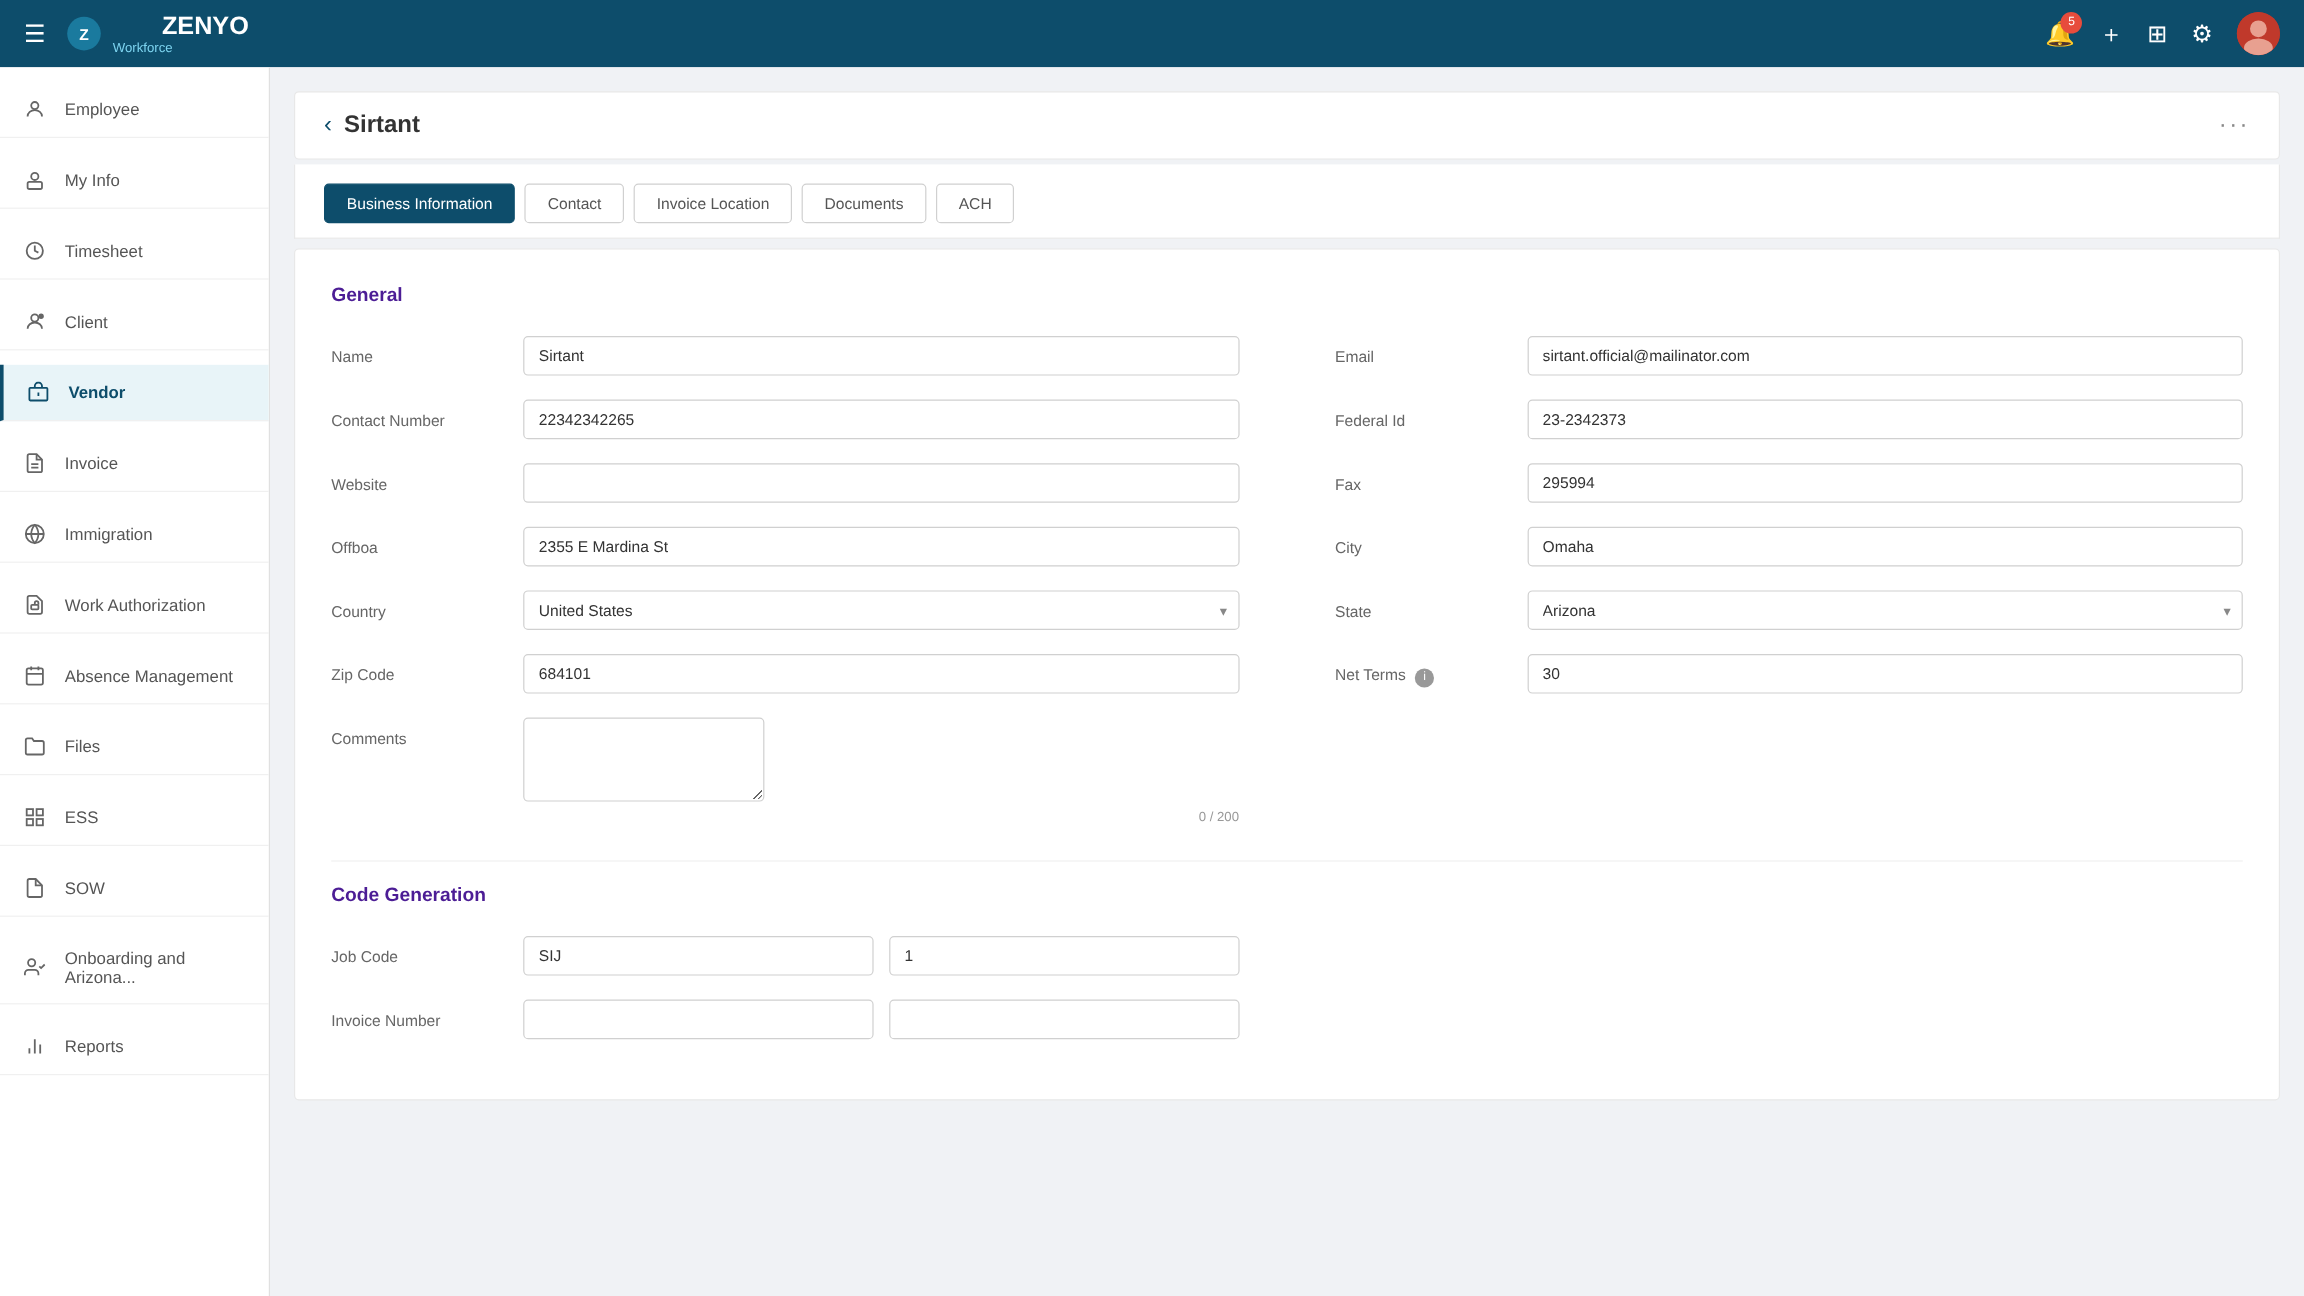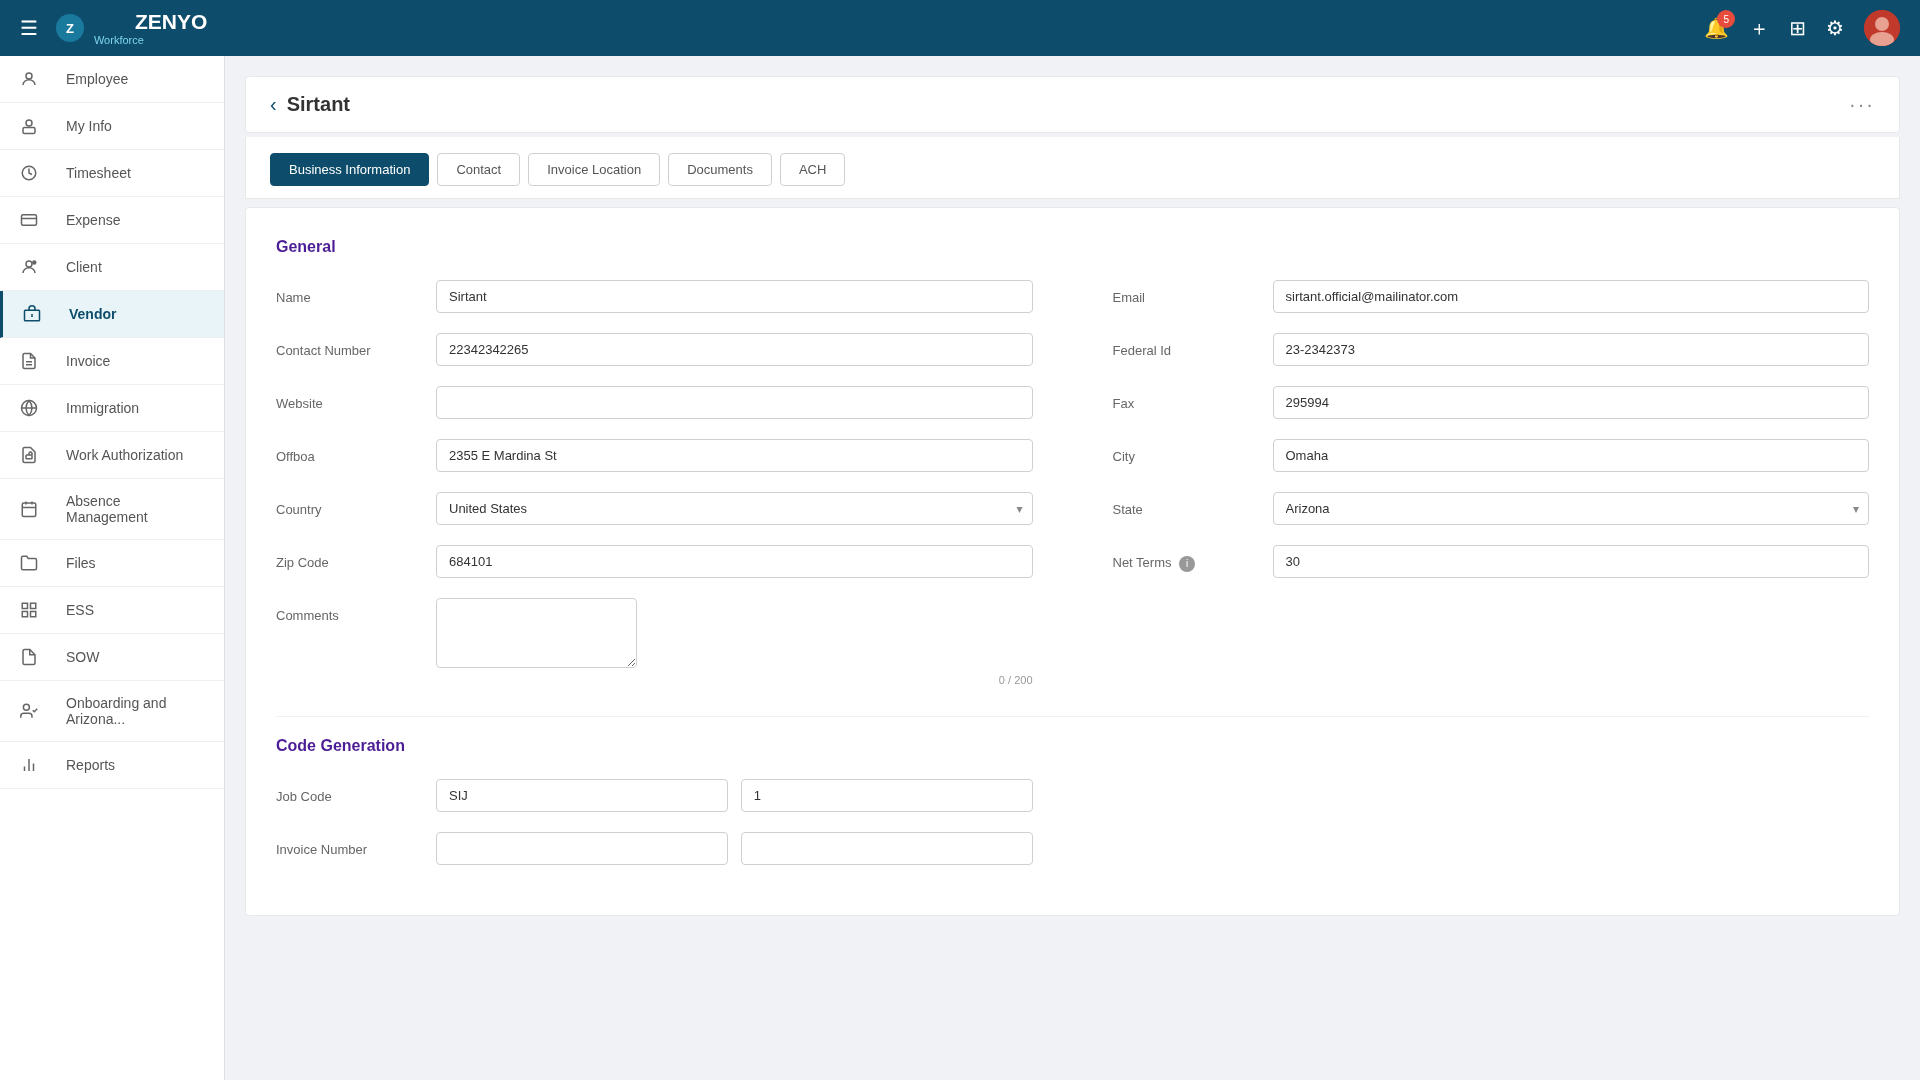--- a/index.html
+++ b/index.html
@@ -35,27 +35,28 @@
       background: #fff;
       border-right: 1px solid #e0e0e0;
       display: flex;
       flex-direction: column;
       overflow-y: auto;
       flex-shrink: 0;
     }
     .sidebar-item {
       display: flex;
       align-items: center;
-      gap: 28px;
+      gap: 16px;
       padding: 14px 20px;
       cursor: pointer;
       color: #555;
       font-size: 14px;
       border-bottom: 1px solid #f0f0f0;
       transition: background 0.2s;
+      margin-top: 12px;
     }
     .sidebar-item.active {
       background: #e8f4f8;
       color: #0d4d6b;
       font-weight: 600;
       border-left: 3px solid #0d4d6b;
     }
     .sidebar-item svg { flex-shrink: 0; }
 
     
@@ -253,27 +254,20 @@
     </div>
 
     <div class="sidebar-item">
       <svg width="18" height="18" viewBox="0 0 24 24" fill="none" stroke="#666" stroke-width="2">
           <circle cx="12" cy="12" r="9"></circle>
           <polyline points="12 6 12 12 16 14"></polyline>
         </svg>
       <span>Timesheet</span>
     </div>
 
-    <div class="sidebar-item">
-      <svg width="18" height="18" viewBox="0 0 24 24" fill="none" stroke="#666" stroke-width="2">
-          <rect x="2" y="5" width="20" height="14" rx="2"></rect>
-          <line x1="2" y1="10" x2="22" y2="10"></line>
-        </svg>
-      <span>Expense</span>
-    </div>
 
     <div class="sidebar-item">
       <svg width="18" height="18" viewBox="0 0 24 24" fill="none" stroke="#666" stroke-width="2">
           <circle cx="12" cy="8" r="4"></circle>
           <path d="M4 20c0-4 3.6-7 8-7s8 3 8 7"></path>
           <circle cx="19" cy="6" r="3" fill="#666" stroke="none"></circle>
         </svg>
       <span>Client</span>
     </div>
 

